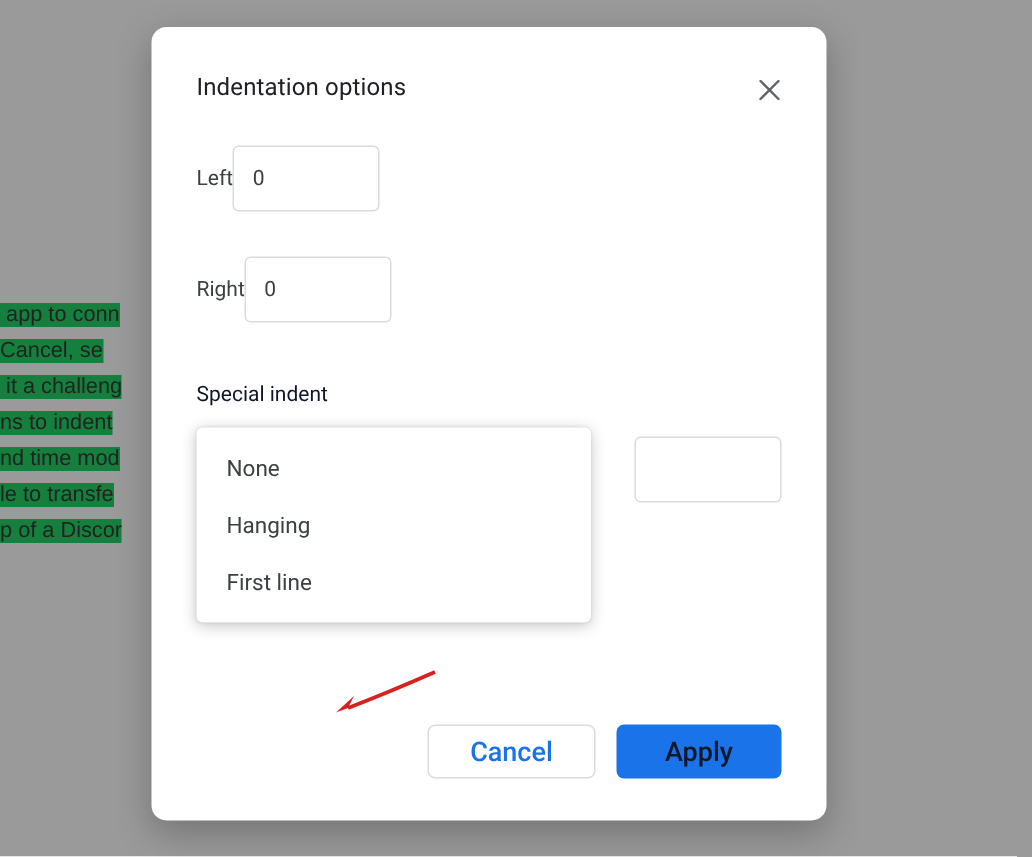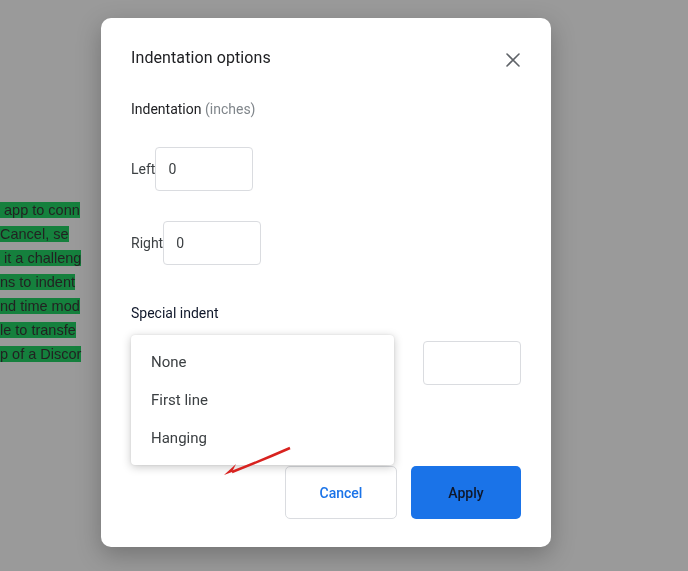--- a/index.html
+++ b/index.html
@@ -126,24 +126,24 @@
       border-radius: 4px;
     }
     .actions {
       position: absolute;
       bottom: 28px;
       right: 30px;
       display: flex;
       gap: 14px;
     }
     .btn {
-      height: 53px;
+      height: 36px;
       padding: 0 24px;
       border-radius: 5px;
-      font-size: 14px;
+      font-size: 18px;
       font-weight: 500;
       cursor: pointer;
       display: flex;
       align-items: center;
       justify-content: center;
       font-family: inherit;
     }
     .btn-cancel {
       background: #fff;
       border: 1px solid #dadce0;
@@ -180,43 +180,39 @@
 </div>
 
 <div class="dialog">
   <div class="dialog-title">Indentation options</div>
   <div class="close-btn">
     <svg width="14" height="14" viewBox="0 0 14 14">
         <path d="M1 1 L13 13 M13 1 L1 13" stroke="#5f6368" stroke-width="1.6" stroke-linecap="round"></path>
       </svg>
   </div>
 
-  <div class="section-label">
-    <span>Indentation</span>
-    <span class="sub">(inches)</span>
-  </div>
 
   <div class="row">
     <div class="row-label">Left</div>
     <input class="input-box" value="0" style="">
   </div>
 
   <div class="row">
     <div class="row-label">Right</div>
     <input class="input-box" value="0" style="">
   </div>
 
   <div class="special-label">Special indent</div>
 
   <div class="special-row">
     <div class="special-input"></div>
     <div class="dropdown-menu">
       <div class="dropdown-item">None</div>
+      <div class="dropdown-item">Hanging</div>
       <div class="dropdown-item">First line</div>
-      <div class="dropdown-item">Hanging</div>
     </div>
   </div>
 
   <div class="actions">
     <button class="btn btn-cancel">Cancel</button>
     <button class="btn btn-apply">Apply</button>
   </div>
 </div>
 
 <svg class="arrow-anno" viewBox="0 0 80 40">

